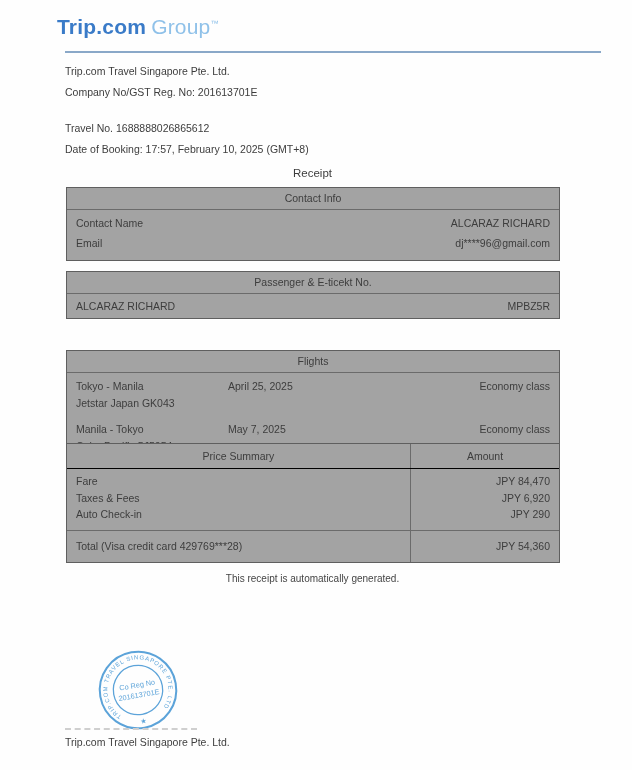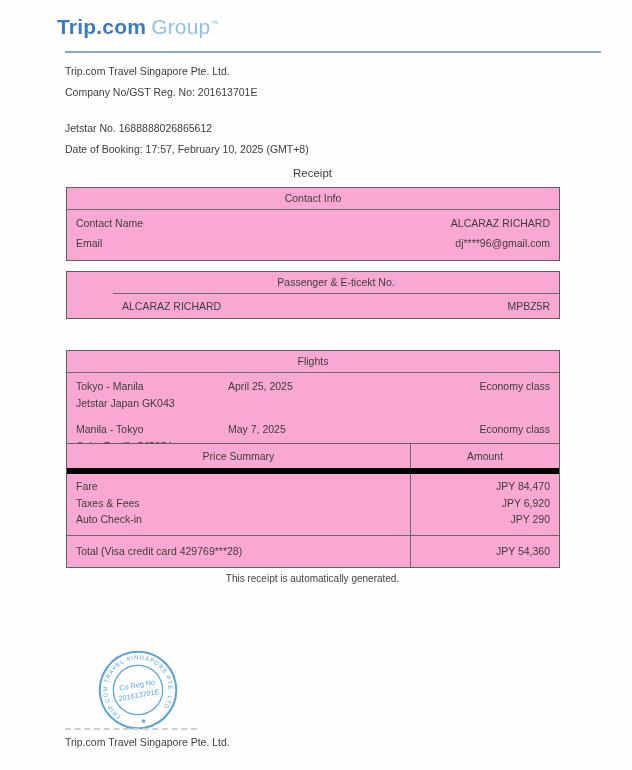--- a/index.html
+++ b/index.html
@@ -18,34 +18,34 @@
   .logo .suffix{font-weight:400;color:var(--brand-light,#8fc1e9);margin-left:5px;margin-top:31px;}
   .logo .tm{font-size:8px;color:var(--brand-light,#8fc1e9);vertical-align:super;}
   .rule{left:65px;top:51px;width:536px;height:2px;background:var(--rule-blue,#8aa8c8);}
 
   
   .hline{left:65px;font-size:10.5px;line-height:12px;}
 
   .title{left:65px;top:167px;width:495px;text-align:center;font-size:11.5px;}
 
   
-  .tbl{left:66px;width:494px;border:1px solid #5f5f5f;background:#f9a8d4;box-sizing:border-box;font-size:10.5px;}
+  .tbl{left:66px;width:494px;border:1px solid #5f5f5f;background:#a3a3a3;box-sizing:border-box;font-size:10.5px;}
   .tbl .thead{border-bottom:1px solid #6b6b6b;text-align:center;line-height:21px;height:21px;}
   .rowpair{padding:3px 0 7px 0;}
   .lv{display:flex;justify-content:space-between;line-height:20px;padding:0 9px;}
   .single{display:flex;justify-content:space-between;line-height:24px;padding:0 9px;}
 
   .frow{display:grid;grid-template-columns:1fr 170px 1fr;padding:5px 9px 4px 9px;line-height:17px;}
   .frow .fdate{text-align:left;}
   .frow .fcabin{text-align:right;}
 
   .prow{display:flex;}
   .pleft{width:344px;box-sizing:border-box;border-right:1px solid #6b6b6b;}
   .pright{flex:1;text-align:right;}
-  .phead{border-bottom:6px solid #000000;height:24px;line-height:24px;justify-content:flex-end;}
+  .phead{border-bottom:1px solid #000000;height:24px;line-height:24px;justify-content:flex-end;}
   .phead .pleft,.phead .pright{text-align:center;}
   .pbody{border-bottom:1px solid #6b6b6b;}
   .pbody .pleft{padding:4px 16px 7px 9px;}
   .pbody .pright{padding:4px 9px 7px 0;}
   .pbody .pline{line-height:16.5px;}
   .ptotal .pleft{padding:8px 0 8px 9px;line-height:15px;}
   .ptotal .pright{padding:8px 9px 8px 0;line-height:15px;}
 
   .footnote{left:65px;top:573px;width:495px;text-align:center;font-size:10px;color:#454545;}
 
@@ -59,40 +59,40 @@
 </head>
 <body>
 
 <div class="abs logo">
   <span class="brand">Trip.com</span><span class="suffix">Group</span><span class="tm">™</span>
 </div>
 <div class="abs rule"></div>
 
 <div class="abs hline" style="top:65px;">Trip.com Travel Singapore Pte. Ltd.</div>
 <div class="abs hline" style="top:86px;">Company No/GST Reg. No: 201613701E</div>
-<div class="abs hline" style="top:122px;">Jetstar No. 1688888026865612</div>
+<div class="abs hline" style="top:122px;">Travel No. 1688888026865612</div>
 <div class="abs hline" style="top:143px;">Date of Booking: 17:57, February 10, 2025 (GMT+8)</div>
 
 <div class="abs title">Receipt</div>
 
 <div class="abs tbl" style="top:187px;">
   <div class="thead">Contact Info</div>
   <div class="rowpair">
     <div class="lv">
       <span>Contact Name</span>
       <span>ALCARAZ RICHARD</span>
     </div>
     <div class="lv">
       <span>Email</span>
       <span>dj****96@gmail.com</span>
     </div>
   </div>
 </div>
 
-<div class="abs tbl" style="top:271px;padding-left:46px;">
+<div class="abs tbl" style="top:271px;">
   <div class="thead">Passenger &amp; E-ticekt No.</div>
   <div class="single">
     <span>ALCARAZ RICHARD</span>
     <span>MPBZ5R</span>
   </div>
 </div>
 
 <div class="abs tbl" style="top:350px;">
   <div class="thead">Flights</div>
   <div class="frow">

